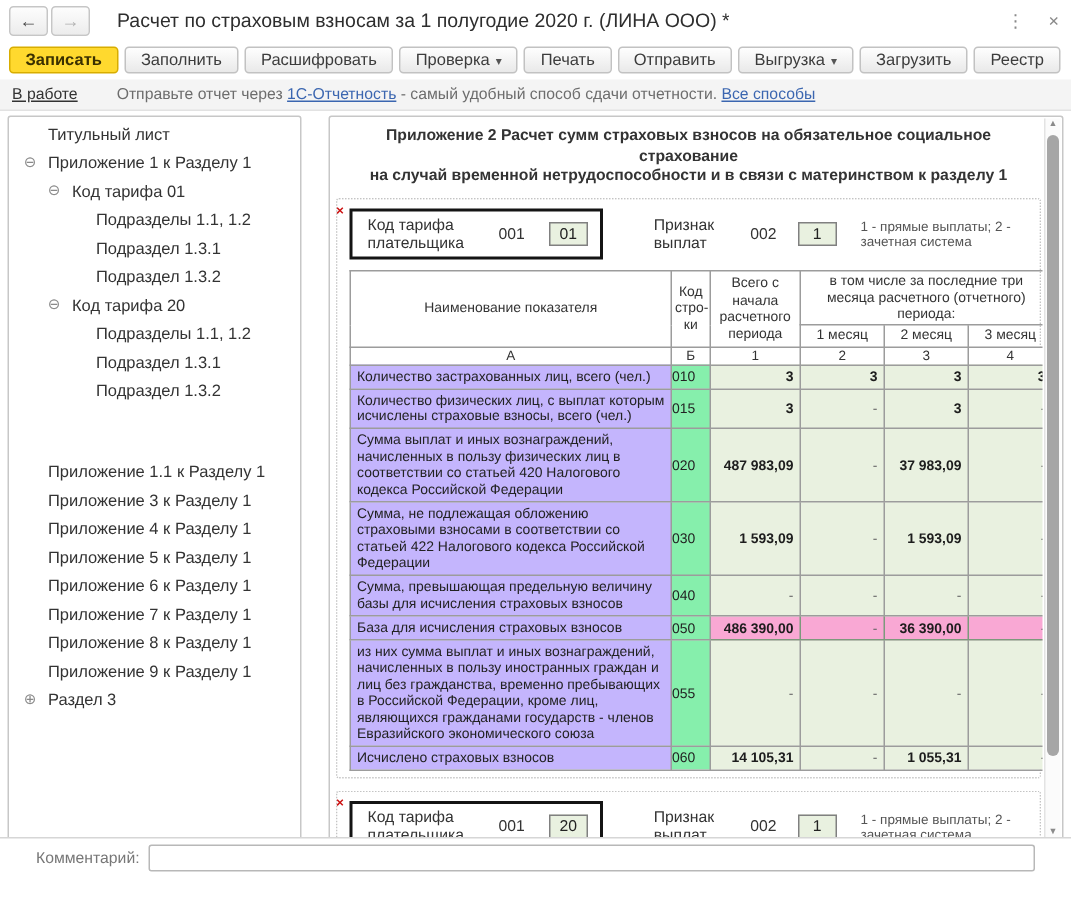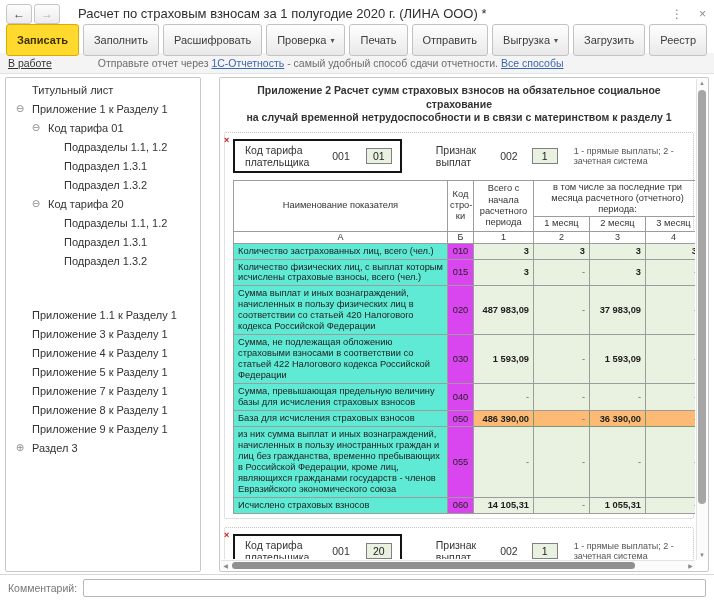--- a/index.html
+++ b/index.html
@@ -12,28 +12,28 @@
   .navbtns { display:flex; gap:2px; }
   .navbtn { width:26px; height:20px; border:1px solid #c6c6c6; border-radius:3px; background:linear-gradient(#fdfdfd,#ececec); font-size:12px; text-align:center; line-height:18px; cursor:pointer; }
   .navbtn.fwd { color:#b0b0b0; }
   .navbtn.back { color:#444; }
   .wtitle { margin-left:18px; font-size:13px; color:#2e2e2e; white-space:nowrap; overflow:hidden; }
   .titlebar-right { margin-left:auto; display:flex; gap:16px; color:#8a8a8a; font-size:12px; }
   .titlebar-right span { cursor:pointer; }
 
   
   .toolbar { height:26px; display:flex; align-items:center; gap:4px; padding:0 6px; }
-  .tbtn { height:32px; padding:0 10px; border:1px solid #c2c2c2; border-radius:3px; background:linear-gradient(#fefefe,#e9e9e9); font-size:11px; color:#3c3c3c; white-space:nowrap; cursor:pointer; display:inline-flex; align-items:center; gap:4px; }
+  .tbtn { height:18px; padding:0 10px; border:1px solid #c2c2c2; border-radius:3px; background:linear-gradient(#fefefe,#e9e9e9); font-size:11px; color:#3c3c3c; white-space:nowrap; cursor:pointer; display:inline-flex; align-items:center; gap:4px; }
   .tbtn.primary { background:#ffd92e; border-color:#d8ad00; font-weight:bold; color:#3a3000; }
   .tbtn .dd { font-size:8px; color:#555; }
   .spacer { flex:1; }
 
   
   .statusbar { height:21px; background:#f4f4f4; border-bottom:1px solid #e2e2e2; display:flex; align-items:center; font-size:10.5px; padding:0 8px; gap:6px; }
-  .state-link { color:#333; text-decoration:underline; margin-right:40px; cursor:pointer; }
+  .state-link { color:#333; text-decoration:underline; margin-right:20px; cursor:pointer; }
   .status-msg { color:#6d6d6d; }
   .blue-link { color:#3b66b0; text-decoration:underline; cursor:pointer; }
 
   
   .content { position:absolute; top:77px; left:5px; right:5px; bottom:29px; display:flex; gap:18px; }
 
   
   .sidebar { width:196px; border:1px solid #c7c7c7; border-radius:2px; background:#fff; overflow:hidden; padding-top:2px; }
   .tree-item { height:19px; display:flex; align-items:center; font-size:11px; color:#333; cursor:pointer; white-space:nowrap; }
   .tree-item .expander { width:16px; color:#8a8a8a; font-size:10px; text-align:center; flex:none; cursor:pointer; }
@@ -51,38 +51,38 @@
   .tariff-box { display:inline-flex; align-items:center; gap:16px; border:2px solid #141414; padding:3px 8px 3px 10px; background:#fff; }
   .field-code { color:#333; }
   .green-field { display:inline-block; min-width:26px; text-align:center; background:#e9f1e0; border:1px solid #808080; padding:1px 3px; font-size:10.5px; color:#222; cursor:text; }
   .payout-group { display:inline-flex; align-items:center; gap:14px; margin-left:34px; }
   .payout-hint { font-size:9px; color:#555; margin-left:2px; }
 
   table.rep { border-collapse:collapse; width:468px; table-layout:fixed; }
   table.rep th, table.rep td { border:1px solid #9c9c9c; font-size:9.3px; vertical-align:middle; }
   table.rep th { font-weight:normal; text-align:center; padding:1px 2px; line-height:1.2; color:#333; }
   table.rep .letters td { text-align:center; height:12px; font-size:9px; color:#333; background:#fff; padding:0 2px; }
-  td.name { padding:2px 4px; line-height:1.18; color:#222; background:#5eead4; }
-  td.codecell { text-align:center; color:#222; background:#d946ef;margin-left:34px; }
+  td.name { padding:2px 4px; line-height:1.18; color:#222; background:#c4b5fd; }
+  td.codecell { text-align:left; color:#222; background:#86efac;margin-left:34px; }
   td.val { text-align:right; padding:2px 4px; background:#e9f1e0; font-weight:bold; color:#1d1d1d; }
   td.val.dash { font-weight:normal; color:#666; }
-  tr.hl td.val { background:#fdba74; border-color:#7d997c; }
+  tr.hl td.val { background:#f9a8d4; border-color:#7d997c; }
 
   
   .vscroll { position:absolute; top:1px; right:1px; bottom:11px; width:11px; border-left:1px solid #e3e3e3; background:#fbfbfb; }
   .vscroll .arr { position:absolute; left:0; width:100%; text-align:center; font-size:6px; color:#8a8a8a; line-height:9px; }
   .vscroll .arr.up { top:0; } .vscroll .arr.down { bottom:0; }
   .vscroll .thumb { position:absolute; left:1px; right:1px; top:11px; height:86%; background:#a6a6a6; border-radius:4px; }
   .hscroll { position:absolute; left:1px; right:13px; bottom:1px; height:10px; border-top:1px solid #e3e3e3; background:#fbfbfb; }
   .hscroll .arr { position:absolute; top:0; font-size:6px; color:#8a8a8a; line-height:10px; width:9px; text-align:center; }
   .hscroll .arr.left { left:0; } .hscroll .arr.right { right:0; }
   .hscroll .thumb { position:absolute; top:1px; bottom:1px; left:11px; width:85%; background:#8f8f8f; border-radius:4px; }
 
   
-  .footer { position:absolute; left:0; right:0; bottom:0; height:27px; border-top:1px solid #d6d6d6; display:flex; align-items:center; padding:0 8px; gap:6px; background:#fff; }
+  .footer { position:absolute; left:0; right:0; bottom:16px; height:27px; border-top:1px solid #d6d6d6; display:flex; align-items:center; padding:0 24px; gap:6px; background:#fff; }
   .footer label { font-size:10.5px; color:#777; white-space:nowrap; }
   .footer input { flex:1; height:18px; border:1px solid #b8b8b8; border-radius:2px; font-size:11px; padding:0 4px; font-family:inherit; }
 </style>
 </head>
 <body>
 
 <div class="window">
 
   <div class="titlebar">
     <div class="navbtns">
@@ -165,20 +165,23 @@
           <span class="lbl">Приложение 1.1 к Разделу 1</span>
         </div>
         <div class="tree-item" style="padding-left: 22px;">
           <span class="lbl">Приложение 3 к Разделу 1</span>
         </div>
         <div class="tree-item" style="padding-left: 22px;">
           <span class="lbl">Приложение 4 к Разделу 1</span>
         </div>
         <div class="tree-item" style="padding-left: 22px;">
           <span class="lbl">Приложение 5 к Разделу 1</span>
+        </div>
+        <div class="tree-item" style="padding-left: 22px;">
+          <span class="lbl">Приложение 6 к Разделу 1</span>
         </div>
         <div class="tree-item" style="padding-left: 22px;">
           <span class="lbl">Приложение 7 к Разделу 1</span>
         </div>
         <div class="tree-item" style="padding-left: 22px;">
           <span class="lbl">Приложение 8 к Разделу 1</span>
         </div>
         <div class="tree-item" style="padding-left: 22px;">
           <span class="lbl">Приложение 9 к Разделу 1</span>
         </div>

